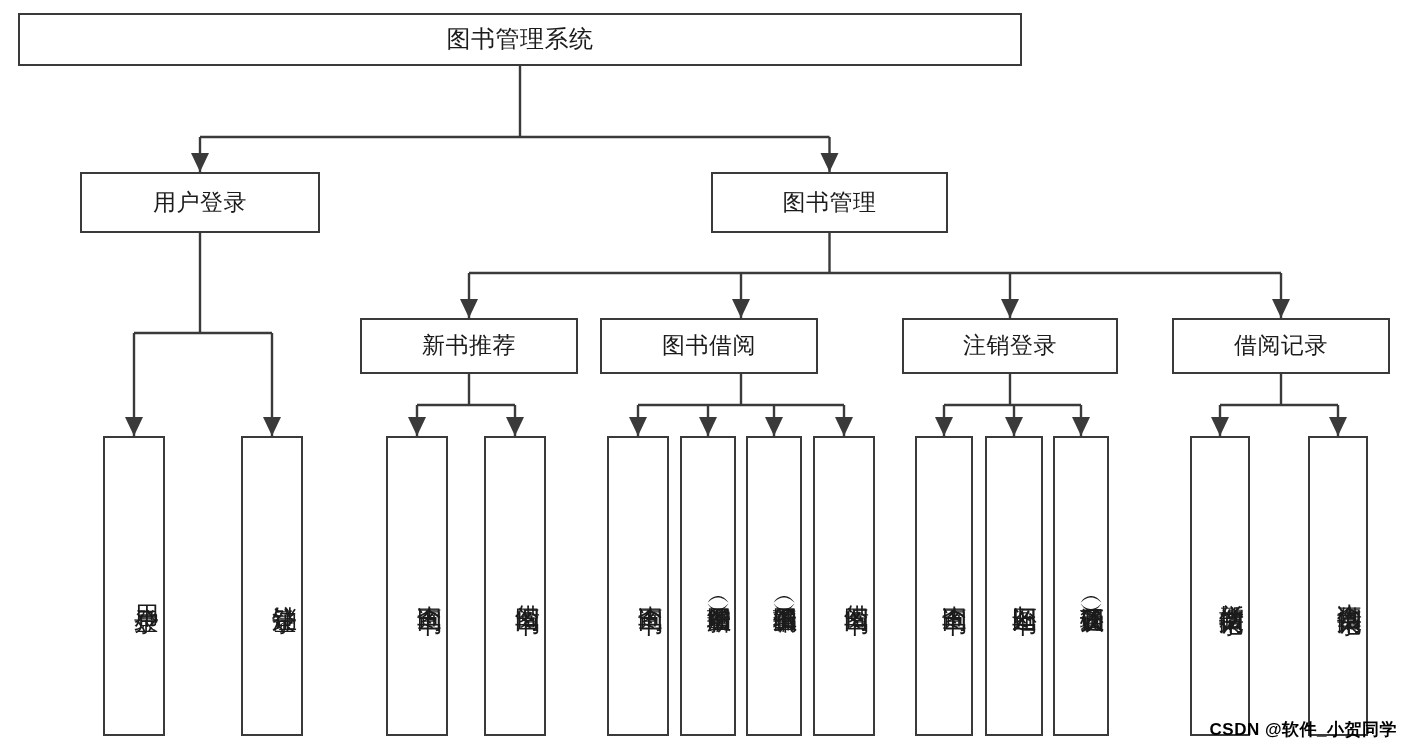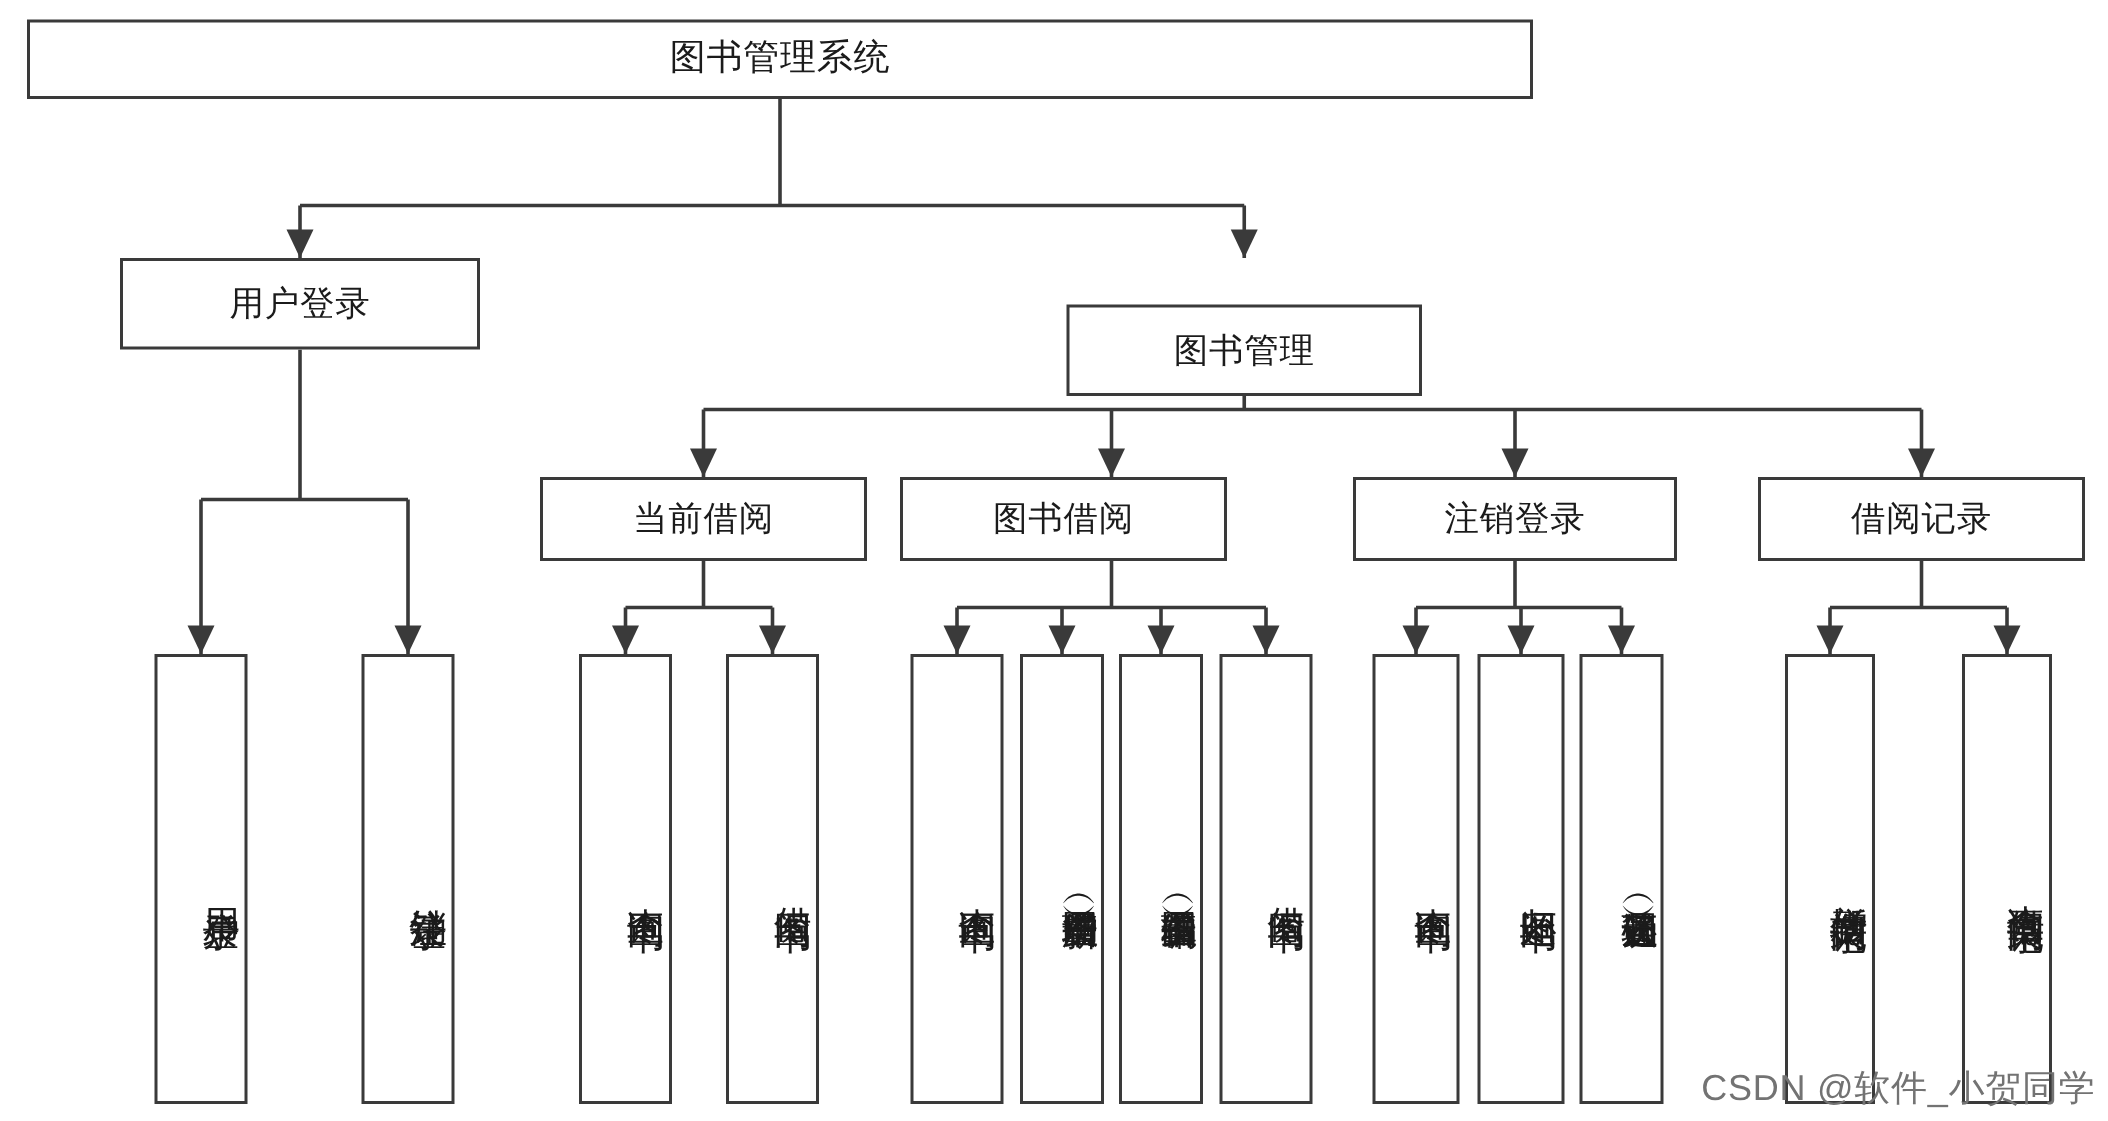--- a/index.html
+++ b/index.html
@@ -57,24 +57,25 @@
     letter-spacing: 0px;
     font-size: 24px;
   }
   .node-root {
     font-size: 24px;
   }
   .watermark {
     position: absolute;
     right: 8px;
     bottom: 6px;
-    font-size: 24px;
-    color: #737373;
+    font-size: 17px;
+    color: #000000;
     white-space: nowrap;
     letter-spacing: 0.5px;
+    font-weight: bold;
   }
 </style>
 </head>
 <body>
 
 <div id="canvas">
 
   <svg id="edges" viewBox="0 0 1405 747" xmlns="http://www.w3.org/2000/svg">
       <line x1="520" y1="66" x2="520" y2="137" stroke="#3a3a3a" stroke-width="2.4"></line>
       <line x1="200" y1="137" x2="829.5" y2="137" stroke="#3a3a3a" stroke-width="2.4"></line>
@@ -130,25 +131,25 @@
       <polygon points="1329,417 1347,417 1338,436" fill="#3a3a3a"></polygon>
     </svg>
 
   <div id="nodes">
       <div class="node node-h node-root" style="left: 18px; top: 13px; width: 1004px; height: 53px;">
         <span>图书管理系统</span>
       </div>
       <div class="node node-h" style="left: 80px; top: 172px; width: 240px; height: 61px;">
         <span>用户登录</span>
       </div>
-      <div class="node node-h" style="left: 711px; top: 172px; width: 237px; height: 61px; margin-top: 31px;">
+      <div class="node node-h" style="left: 711px; top: 172px; width: 237px; height: 61px;">
         <span>图书管理</span>
       </div>
       <div class="node node-h" style="left: 360px; top: 318px; width: 218px; height: 56px;">
-        <span>当前借阅</span>
+        <span>新书推荐</span>
       </div>
       <div class="node node-h" style="left: 600px; top: 318px; width: 218px; height: 56px;">
         <span>图书借阅</span>
       </div>
       <div class="node node-h" style="left: 902px; top: 318px; width: 216px; height: 56px;">
         <span>注销登录</span>
       </div>
       <div class="node node-h" style="left: 1172px; top: 318px; width: 218px; height: 56px; justify-content: center;">
         <span>借阅记录</span>
       </div>

